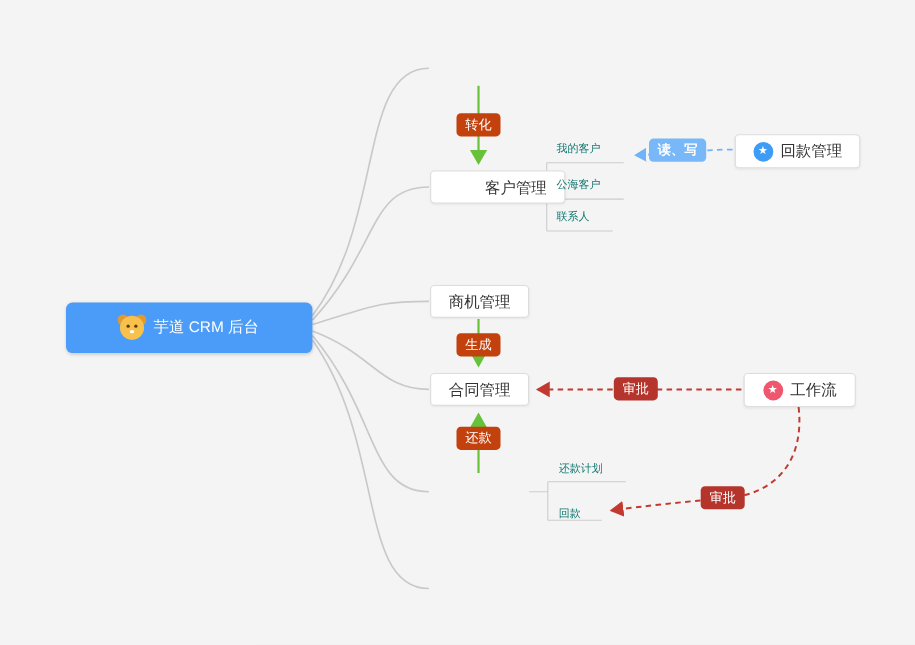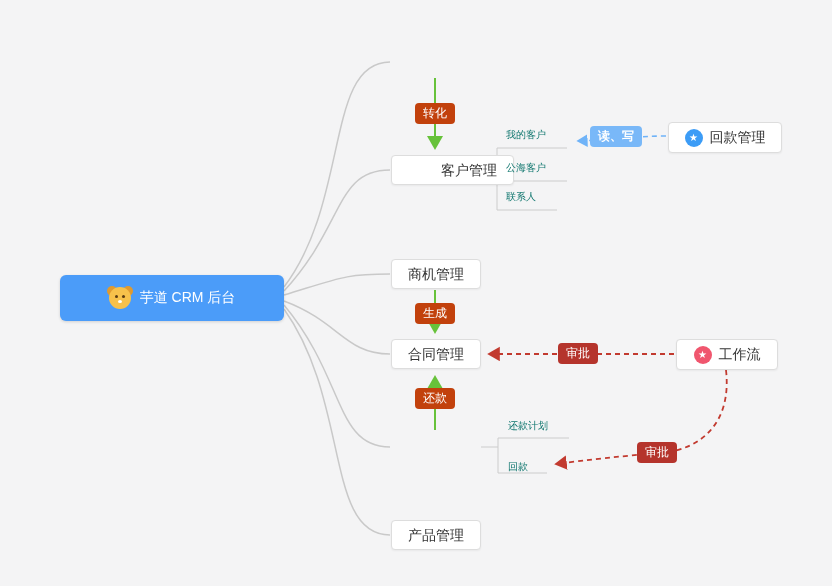--- a/index.html
+++ b/index.html
@@ -158,21 +158,20 @@
   </svg>
 
   <div class="root">
     <span class="dog"></span>
     <span>芋道 CRM 后台</span>
   </div>
 
   <div class="node" style="left:391px;top:155px;padding-left:33px;"><span>客户管理</span></div>
   <div class="node" style="left:391px;top:259px;"><span>商机管理</span></div>
   <div class="node" style="left:391px;top:339px;"><span>合同管理</span></div>
-  <div class="node" style="left:391px;top:520px;"><span>产品管理</span></div>
 
   <div class="leaf" style="left:506px;top:128px;">我的客户</div>
   <div class="leaf" style="left:506px;top:161px;">公海客户</div>
   <div class="leaf" style="left:506px;top:190px;">联系人</div>
 
   <div class="leaf" style="left:508px;top:419px;">还款计划</div>
   <div class="leaf" style="left:508px;top:460px;">回款</div>
 
   <div class="side-node" style="left:668px;top:122px;width:112px;">
     <span class="icon-circle icon-blue">★</span>

